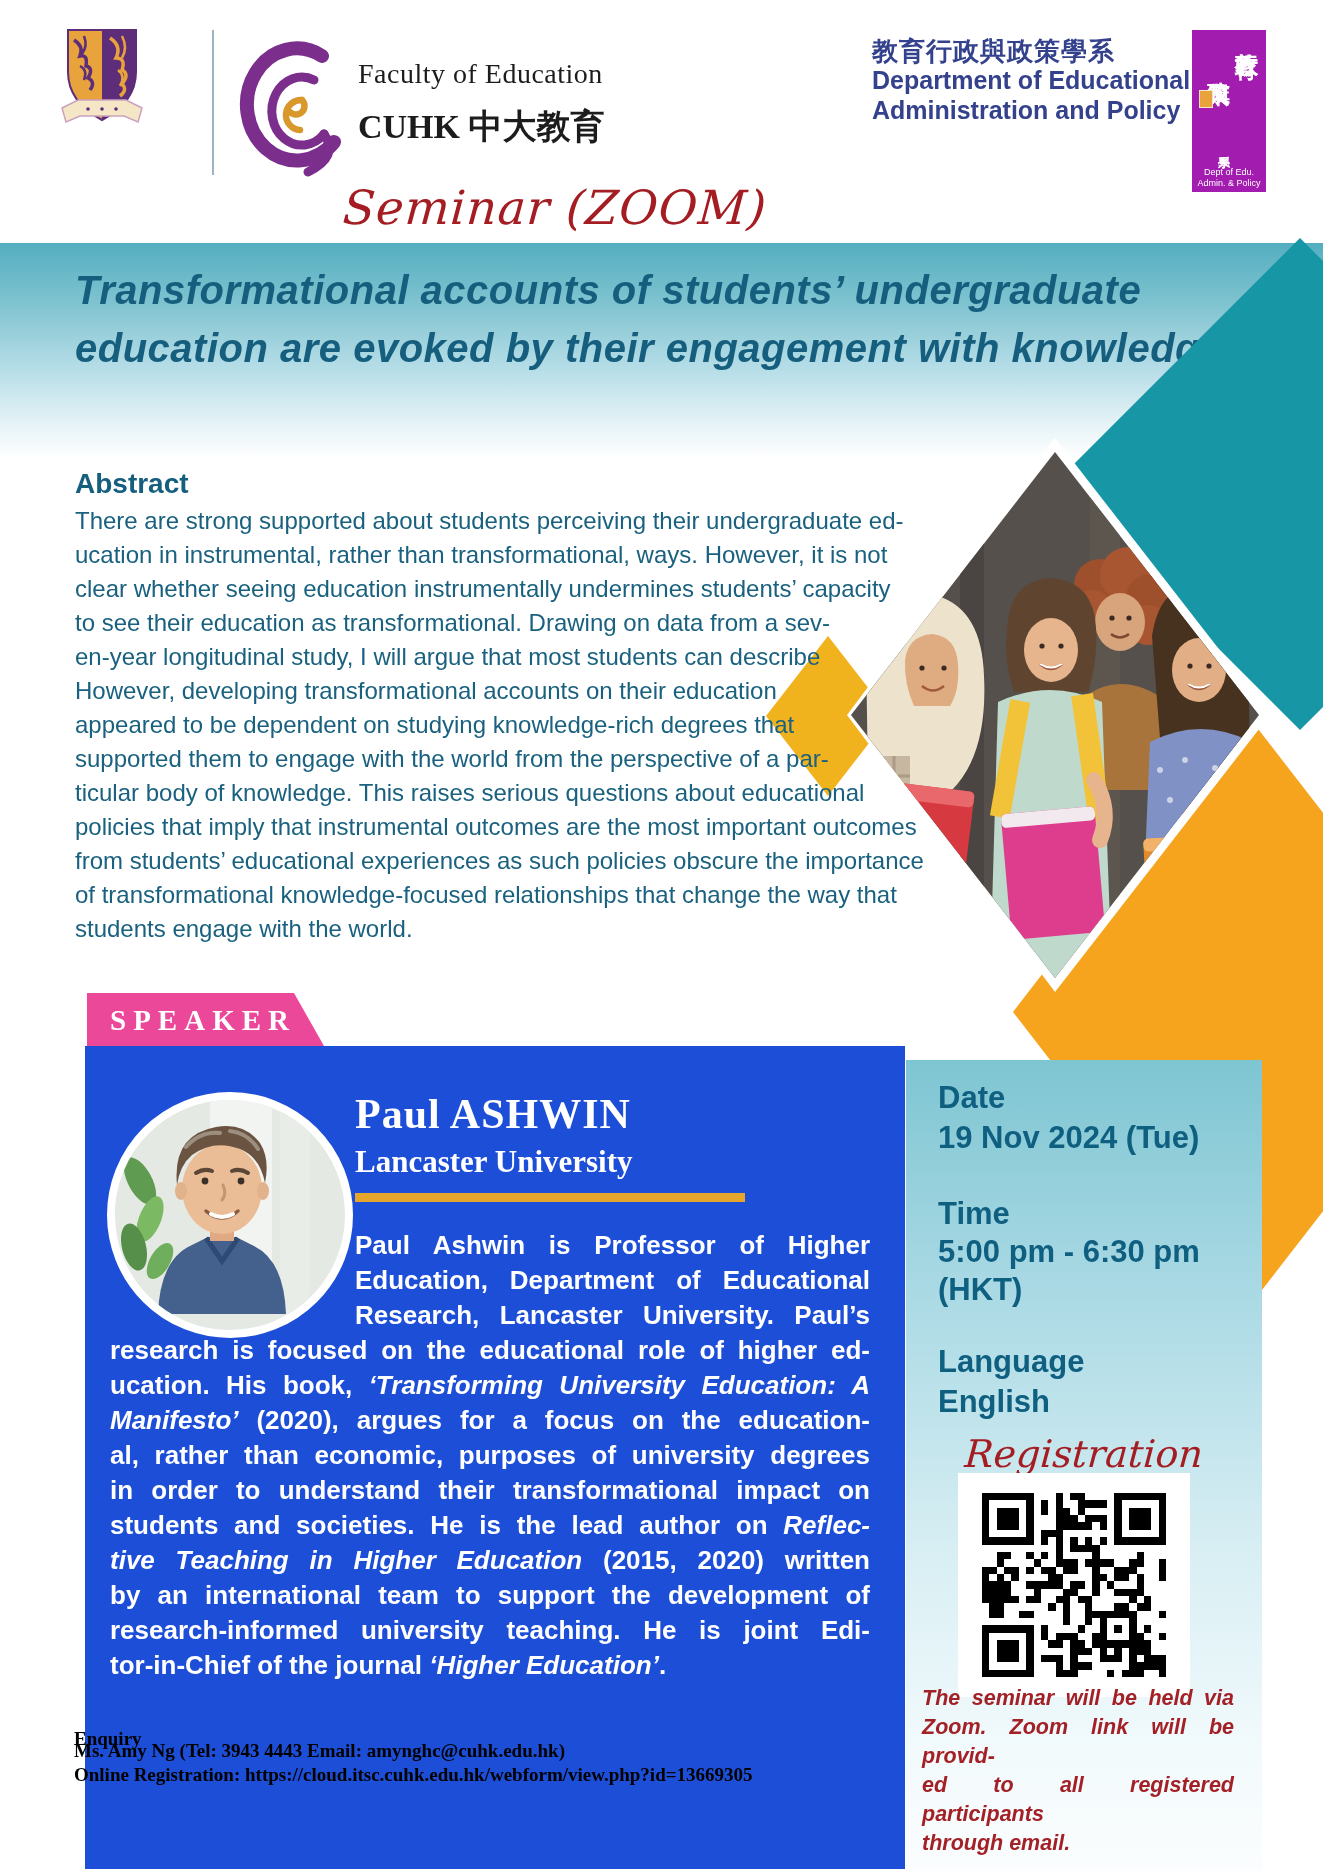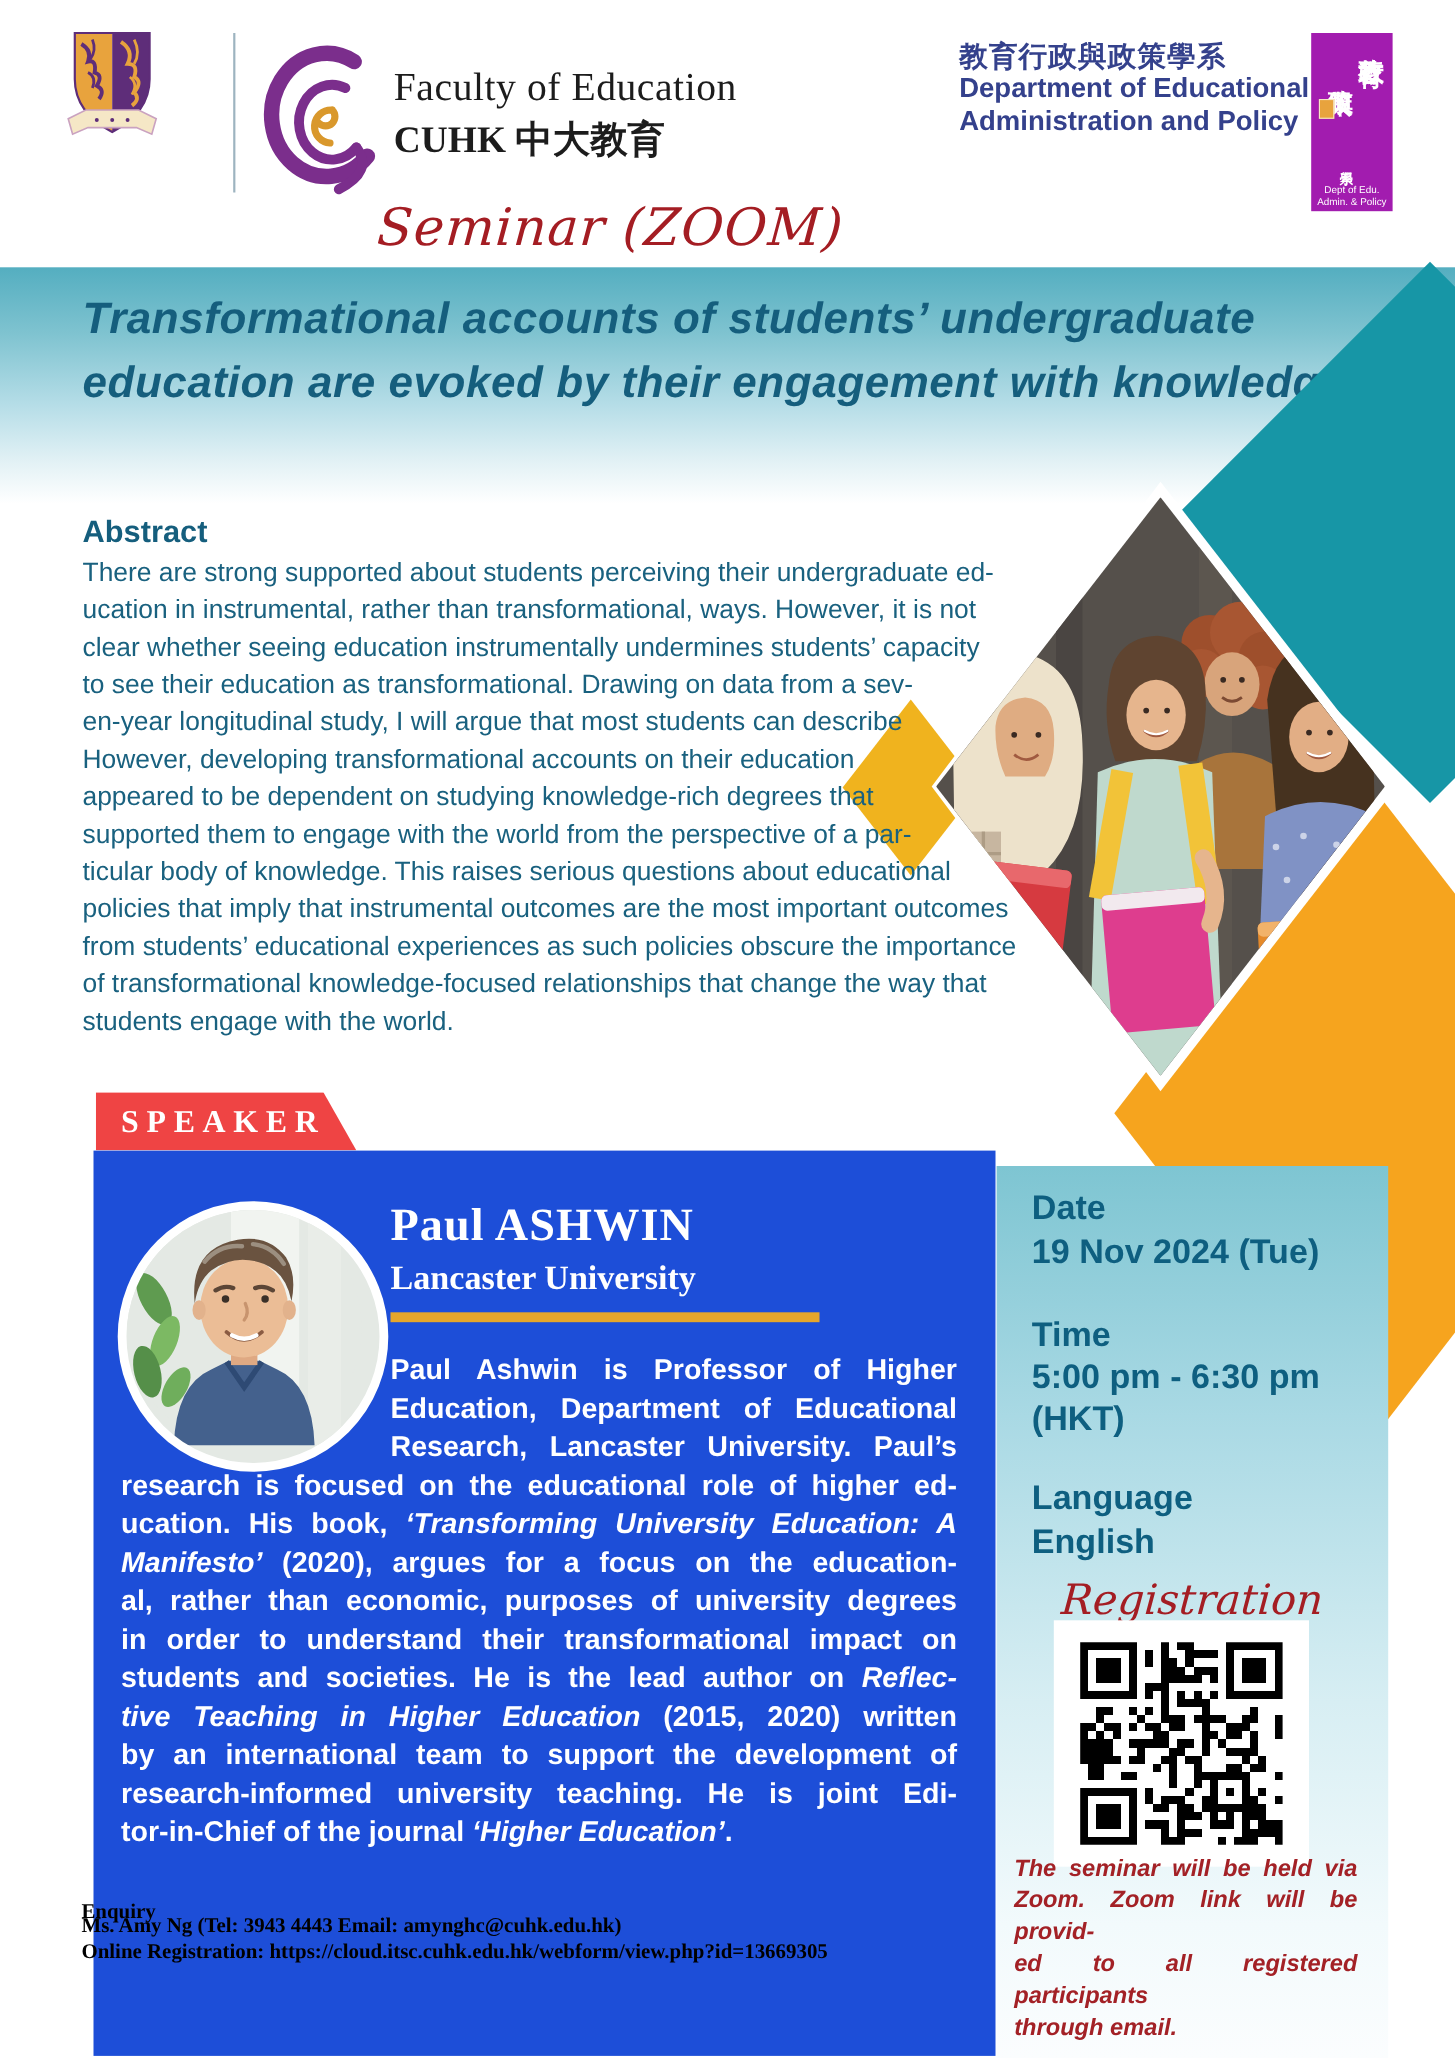--- a/index.html
+++ b/index.html
@@ -4,21 +4,21 @@
 <style>
   html,body{margin:0;padding:0;background:#ffffff;}
   #poster{position:relative;width:1323px;height:1871px;background:#ffffff;overflow:hidden;
           font-family:"Liberation Sans",sans-serif;}
   .abs{position:absolute;}
 
   
   #crest{left:60px;top:26px;}
   #hdr-divider{left:212px;top:30px;width:2px;height:145px;background:#9db4c0;}
   #fac-logo{left:236px;top:40px;}
-  #fac-name{left:358px;top:58px;font-family:"Liberation Serif",serif;font-size:36px;color:#1c1c1c;letter-spacing:.5px;}
+  #fac-name{left:358px;top:58px;font-family:"Liberation Serif",serif;font-size:28px;color:#1c1c1c;letter-spacing:.5px;}
   #fac-cuhk{left:358px;top:104px;font-family:"Liberation Serif",serif;font-size:34px;color:#1c1c1c;font-weight:600;}
   .dept-line{left:872px;color:#34418c;font-weight:bold;}
   #dept-zh{top:34px;font-size:26px;letter-spacing:1px;}
   #dept-en1{top:66px;font-size:25px;}
   #dept-en2{top:96px;font-size:25px;}
   #dept-badge{left:1192px;top:30px;width:74px;height:162px;background:#a21caf;}
   .badge-col{position:absolute;color:#fff;font-size:23px;line-height:26px;writing-mode:vertical-rl;text-orientation:upright;font-weight:bold;}
   #badge-col1{right:6px;top:6px;}
   #badge-col2{right:34px;top:34px;}
   #badge-col3{right:36px;top:116px;font-size:12px;line-height:13px;}
@@ -42,21 +42,21 @@
 
   
   #deco{left:0;top:0;width:1323px;height:1871px;pointer-events:none;}
 
   
   #abstract-heading{left:75px;top:468px;font-size:28px;font-weight:bold;color:#155e7d;}
   #abstract-body{left:75px;top:504px;width:960px;font-size:24px;line-height:34px;color:#19617f;}
   #abstract-body .line{white-space:nowrap;}
 
   
-  #speaker-tag{left:87px;top:993px;width:237px;height:53px;background:#ef4444;
+  #speaker-tag{left:87px;top:993px;width:237px;height:53px;background:#ec4899;
     clip-path:polygon(0 0,207px 0,237px 53px,0 53px);}
   #speaker-tag span{position:absolute;left:23px;top:11px;color:#fff;font-family:"Liberation Serif",serif;
     font-weight:bold;font-size:29px;letter-spacing:7px;}
   #speaker-card{left:85px;top:1046px;width:820px;height:823px;background:#1d4ed8;}
   #speaker-photo{position:absolute;left:22px;top:46px;width:230px;height:230px;border-radius:50%;
     border:8px solid #ffffff;overflow:hidden;background:#e4e9e4;}
   #speaker-name{position:absolute;left:270px;top:44px;color:#fff;font-family:"Liberation Serif",serif;
     font-weight:bold;font-size:42px;letter-spacing:1px;}
   #speaker-affil{position:absolute;left:270px;top:98px;color:#fff;font-family:"Liberation Serif",serif;
     font-weight:bold;font-size:31px;}

